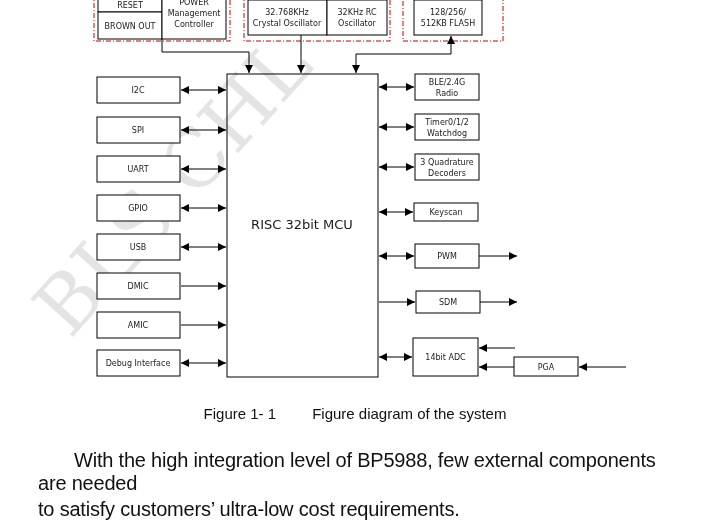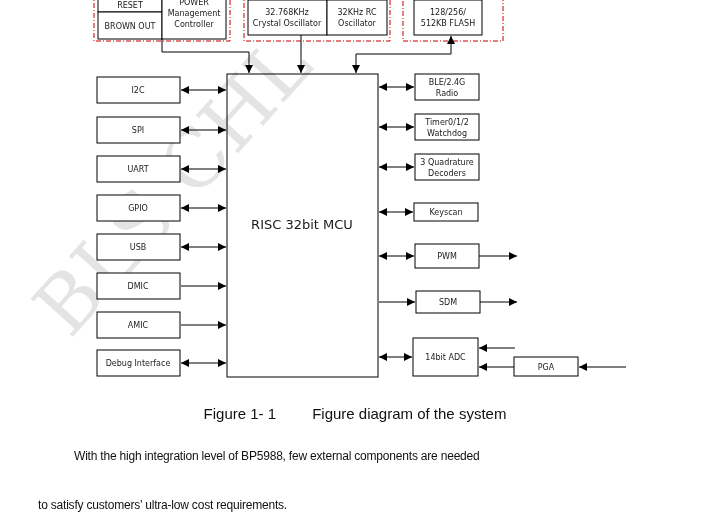--- a/index.html
+++ b/index.html
@@ -3,21 +3,21 @@
   <meta charset="utf-8">
   <style>
     html, body { margin: 0; padding: 0; background: #ffffff; }
     body { width: 710px; height: 521px; position: relative; overflow: hidden; font-family: "Liberation Sans", sans-serif; }
     #diagram { position: absolute; left: 0; top: 0; width: 710px; height: 400px; }
     .box-text { font-family: "DejaVu Sans", sans-serif; font-size: 8px; fill: #1a1a1a; }
     .mcu-text { font-family: "DejaVu Sans", sans-serif; font-size: 13px; fill: #1a1a1a; }
     .wm { font-family: "DejaVu Serif", serif; font-size: 78px; fill: #e4e4e4; }
     .caption { position: absolute; left: 0; width: 710px; top: 405px; text-align: center; font-size: 15px; color: #111; font-family: "Liberation Sans Narrow", "Liberation Sans", sans-serif; }
     .caption .num { margin-right: 36px; }
-    .para { position: absolute; left: 38px; width: 650px; font-size: 12px; color: #111; font-family: "Liberation Sans", sans-serif; letter-spacing: -0.2px; }
+    .para { position: absolute; left: 38px; width: 650px; font-size: 20px; color: #111; font-family: "Liberation Sans", sans-serif; letter-spacing: -0.2px; }
     .p1 { top: 449px; text-indent: 36px; }
     .p2 { top: 498px; }
   </style>
 </head>
 <body>
 
 <svg id="diagram" viewBox="0 0 710 400" xmlns="http://www.w3.org/2000/svg">
   <defs>
     <marker id="ah" viewBox="0 0 10 10" refX="10" refY="5" markerWidth="10" markerHeight="8" markerUnits="userSpaceOnUse" orient="auto">
       <path d="M0,0 L10,5 L0,10 z" fill="#000"></path>

